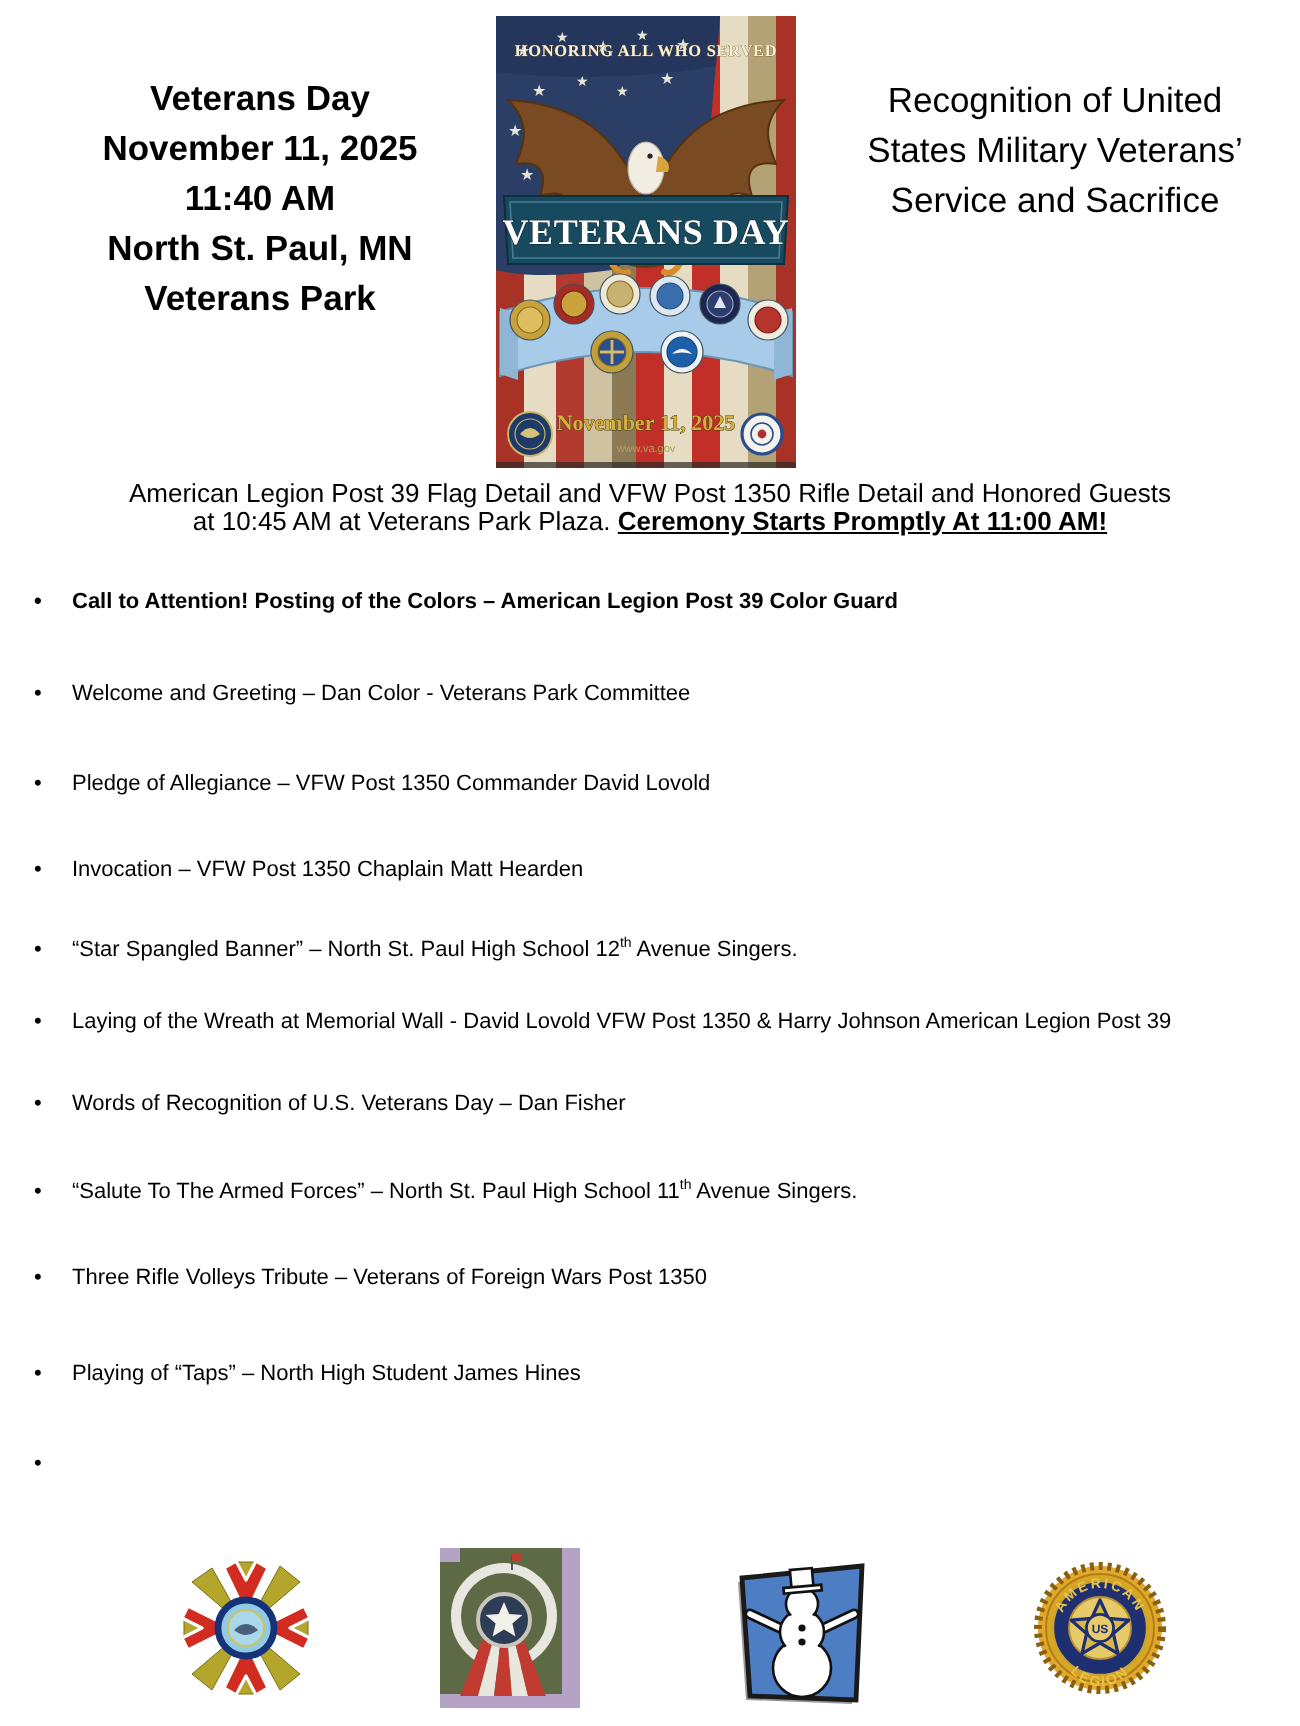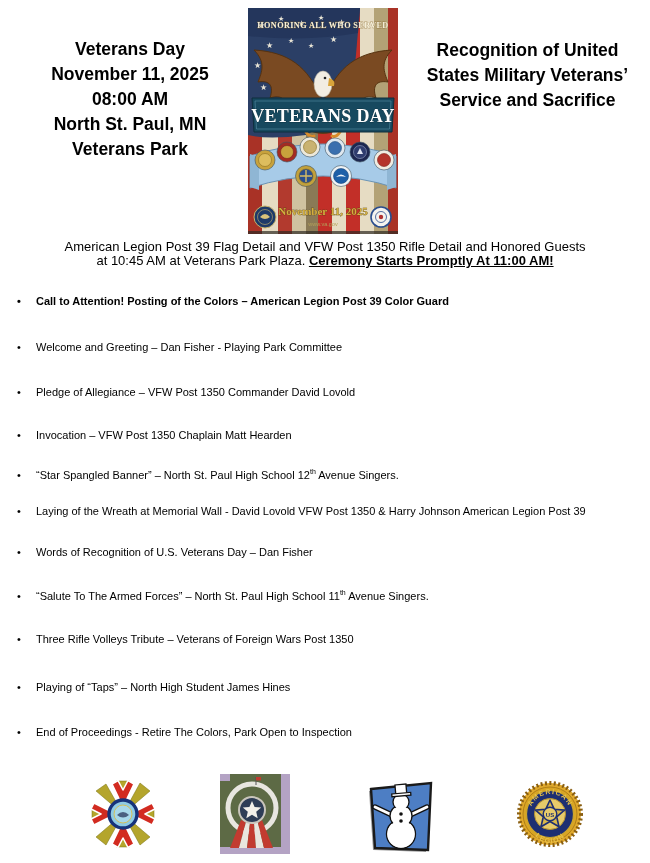--- a/index.html
+++ b/index.html
@@ -5,21 +5,21 @@
   html,body{margin:0;padding:0;background:#888;}
   .page{
     position:relative; width:650px; height:863px; background:#ffffff;
     font-family:"Liberation Sans", sans-serif; color:#000;
     margin:0 auto; overflow:hidden;
   }
   
   .hdr-left{position:absolute; left:15px; top:37px; width:230px; text-align:center;
     font-weight:bold; font-size:17.5px; line-height:25px;}
   .hdr-right{position:absolute; left:405px; top:38px; width:245px; text-align:center;
-    font-weight:bold; font-size:17.5px; line-height:25px;}
+    font-weight:normal; font-size:17.5px; line-height:25px;}
   .poster{position:absolute; left:248px; top:8px; width:150px; height:226px;}
   .poster svg{display:block;}
   
   .intro{position:absolute; top:240px; left:0; width:650px; text-align:center;
     font-size:13px; line-height:14px;}
   .intro .emph{font-weight:bold; text-decoration:underline;}
   
   .program{position:absolute; top:295px; left:17px; width:630px;}
   .item{display:flex; align-items:flex-start; font-size:11px; line-height:13px;}
   .item .bullet{flex:none; width:19px; font-size:11px;}
@@ -44,21 +44,21 @@
   .logo-legion{left:515px; top:779px;}
 </style>
 </head>
 <body>
 
 <div class="page">
 
   <div class="hdr-left">
       <div>Veterans Day</div>
       <div>November 11, 2025</div>
-      <div>08:00 AM</div>
+      <div>11:40 AM</div>
       <div>North St. Paul, MN</div>
       <div>Veterans Park</div>
     </div>
 
   <div class="poster">
     <svg width="150" height="226" viewBox="0 0 150 226">
 
       <g>
         <rect x="0" y="0" width="150" height="226" fill="#c8b895"></rect>
         <rect x="0" y="0" width="14" height="226" fill="#a93226"></rect>
@@ -170,21 +170,21 @@
     <div><span>at 10:45 AM at Veterans Park Plaza. </span><span class="emph">Ceremony Starts Promptly At 11:00 AM!</span></div>
   </div>
 
   <div class="program">
       <div class="item bold underline">
         <span class="bullet">•</span>
         <span class="itext">Call to Attention! Posting of the Colors – American Legion Post 39 Color Guard</span>
       </div>
       <div class="item">
         <span class="bullet">•</span>
-        <span class="itext">Welcome and Greeting – Dan Fisher - Playing Park Committee</span>
+        <span class="itext">Welcome and Greeting – Dan Color - Veterans Park Committee</span>
       </div>
       <div class="item">
         <span class="bullet">•</span>
         <span class="itext">Pledge of Allegiance – VFW Post 1350 Commander David Lovold</span>
       </div>
       <div class="item">
         <span class="bullet">•</span>
         <span class="itext">Invocation – VFW Post 1350 Chaplain Matt Hearden</span>
       </div>
       <div class="item">
@@ -206,21 +206,20 @@
       <div class="item">
         <span class="bullet">•</span>
         <span class="itext">Three Rifle Volleys Tribute – Veterans of Foreign Wars Post 1350</span>
       </div>
       <div class="item">
         <span class="bullet">•</span>
         <span class="itext">Playing of “Taps” – North High Student James Hines</span>
       </div>
       <div class="item">
         <span class="bullet">•</span>
-        <span class="itext">End of Proceedings - Retire The Colors, Park Open to Inspection</span>
       </div>
     </div>
 
   <div class="logo logo-vfw">
     <svg width="66" height="70" viewBox="0 0 66 70">
       <g fill="#b4a52c" stroke="#77700f" stroke-width="0.5">
         <polygon points="33,35 6,12 16,5"></polygon>
         <polygon points="33,35 50,4 60,12"></polygon>
         <polygon points="33,35 60,58 50,66"></polygon>
         <polygon points="33,35 16,66 6,58"></polygon>

